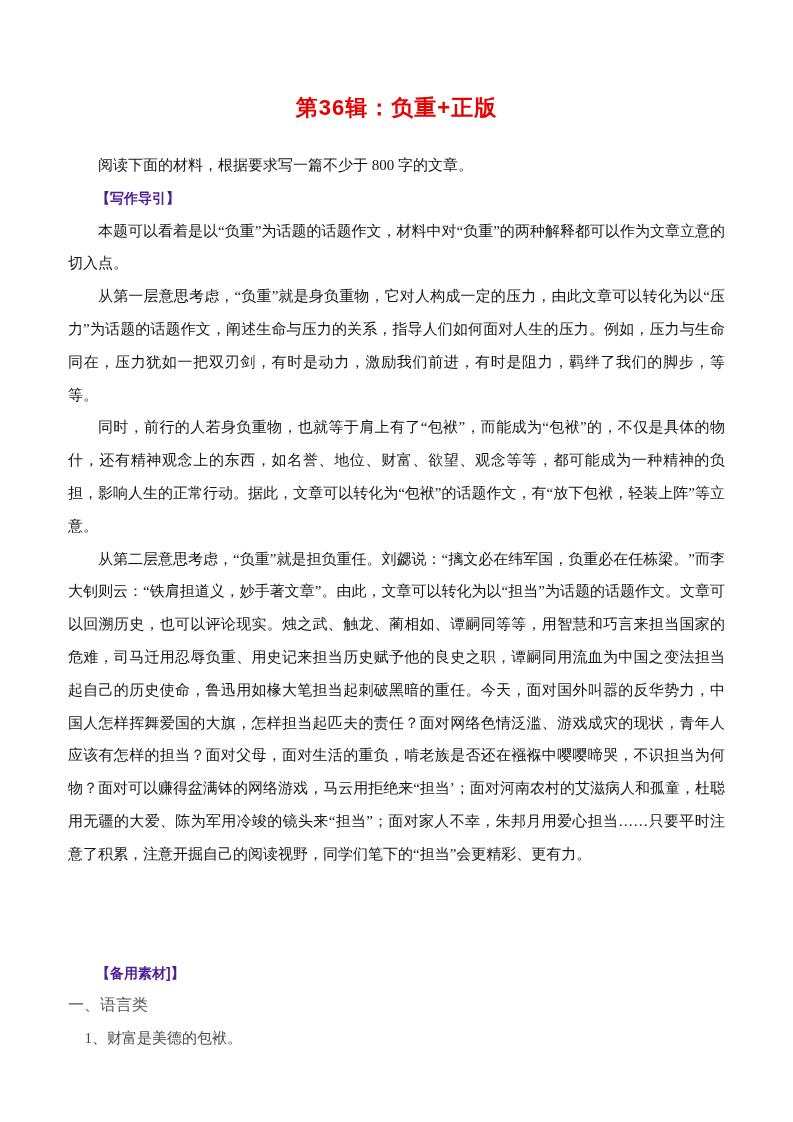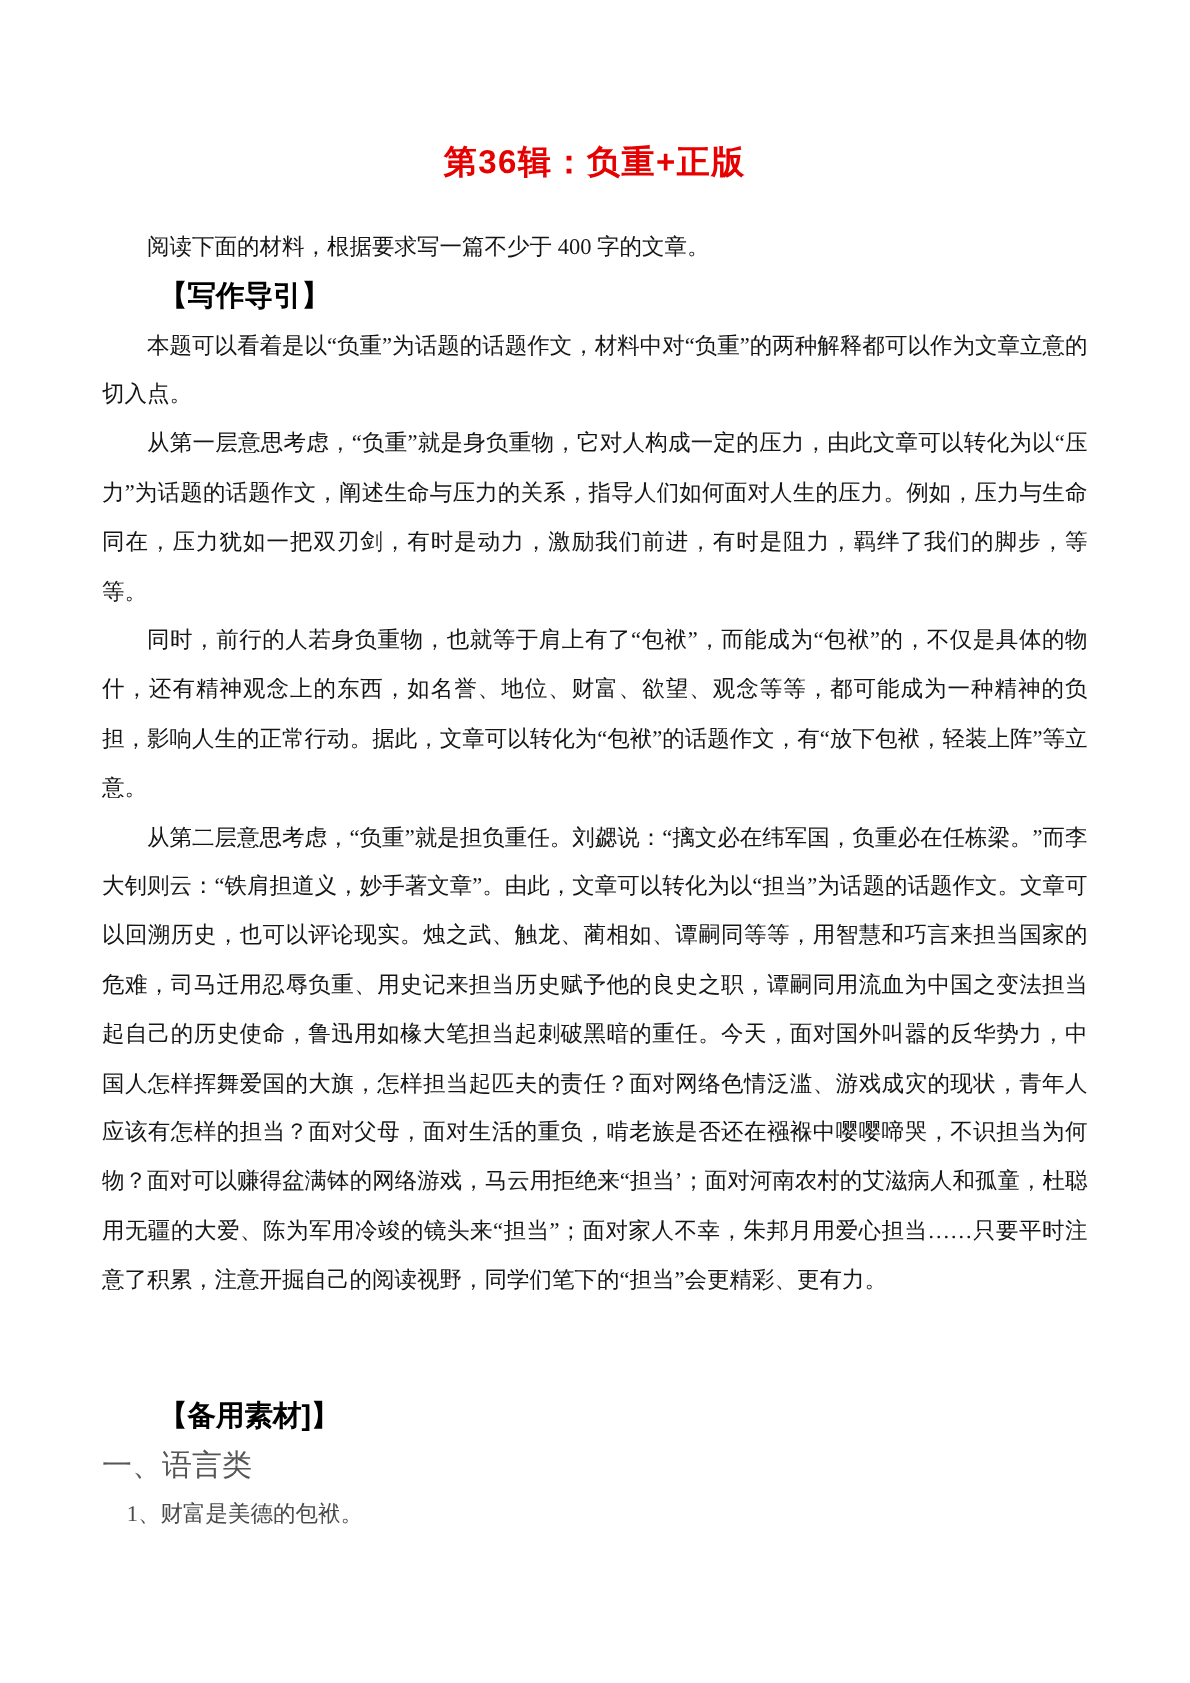--- a/index.html
+++ b/index.html
@@ -38,52 +38,52 @@
     background: #f3f3f3;
     margin-left: -18px;
     margin-right: -32px;
     padding-left: 18px;
     padding-right: 32px;
   }
   .section-heading {
     margin: 0;
     font-family: "Liberation Sans", "DejaVu Sans", sans-serif;
     font-weight: bold;
-    font-size: 19px;
+    font-size: 14px;
     line-height: 32.8px;
     text-indent: 2em;
-    color: #000000;
+    color: #4c1d95;
   }
   .backup-heading {
-    margin-top: 58px;
+    margin-top: 86px;
   }
   .category-line {
     margin: 0;
-    font-size: 20px;
+    font-size: 16px;
     line-height: 32.8px;
     color: #555555;
     text-indent: 0;
   }
   .item-line {
     margin: 0;
     font-size: 15px;
     line-height: 32.8px;
     color: #4a4a4a;
     text-indent: 1.1em;
   }
 </style>
 </head>
 <body>
 
 <div class="page">
   <div class="content">
 
     <h1 class="doc-title">第36辑：负重+正版</h1>
 
-    <p class="body-par">阅读下面的材料，根据要求写一篇不少于 400 字的文章。</p>
+    <p class="body-par">阅读下面的材料，根据要求写一篇不少于 800 字的文章。</p>
 
 
 
     <h2 class="section-heading">【写作导引】</h2>
 
     <p class="body-par">本题可以看着是以“负重”为话题的话题作文，材料中对“负重”的两种解释都可以作为文章立意的切入点。</p>
 
     <p class="body-par">从第一层意思考虑，“负重”就是身负重物，它对人构成一定的压力，由此文章可以转化为以“压力”为话题的话题作文，阐述生命与压力的关系，指导人们如何面对人生的压力。例如，压力与生命同在，压力犹如一把双刃剑，有时是动力，激励我们前进，有时是阻力，羁绊了我们的脚步，等等。</p>
 
     <p class="body-par">同时，前行的人若身负重物，也就等于肩上有了“包袱”，而能成为“包袱”的，不仅是具体的物什，还有精神观念上的东西，如名誉、地位、财富、欲望、观念等等，都可能成为一种精神的负担，影响人生的正常行动。据此，文章可以转化为“包袱”的话题作文，有“放下包袱，轻装上阵”等立意。</p>

